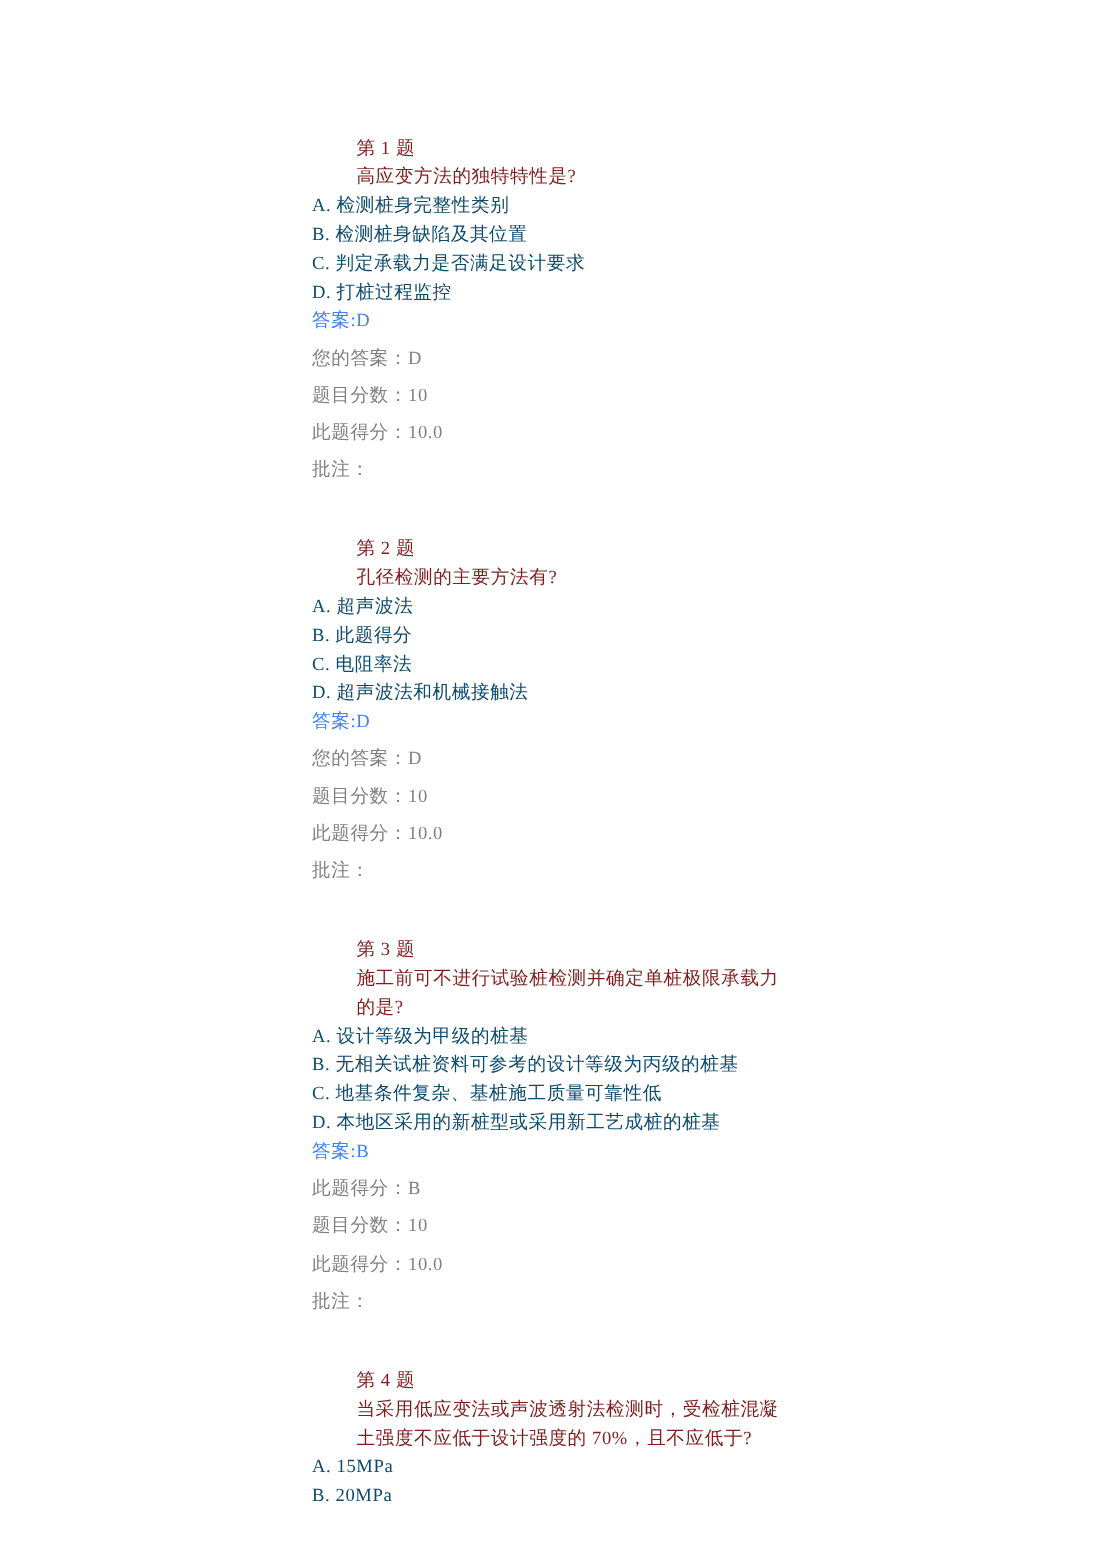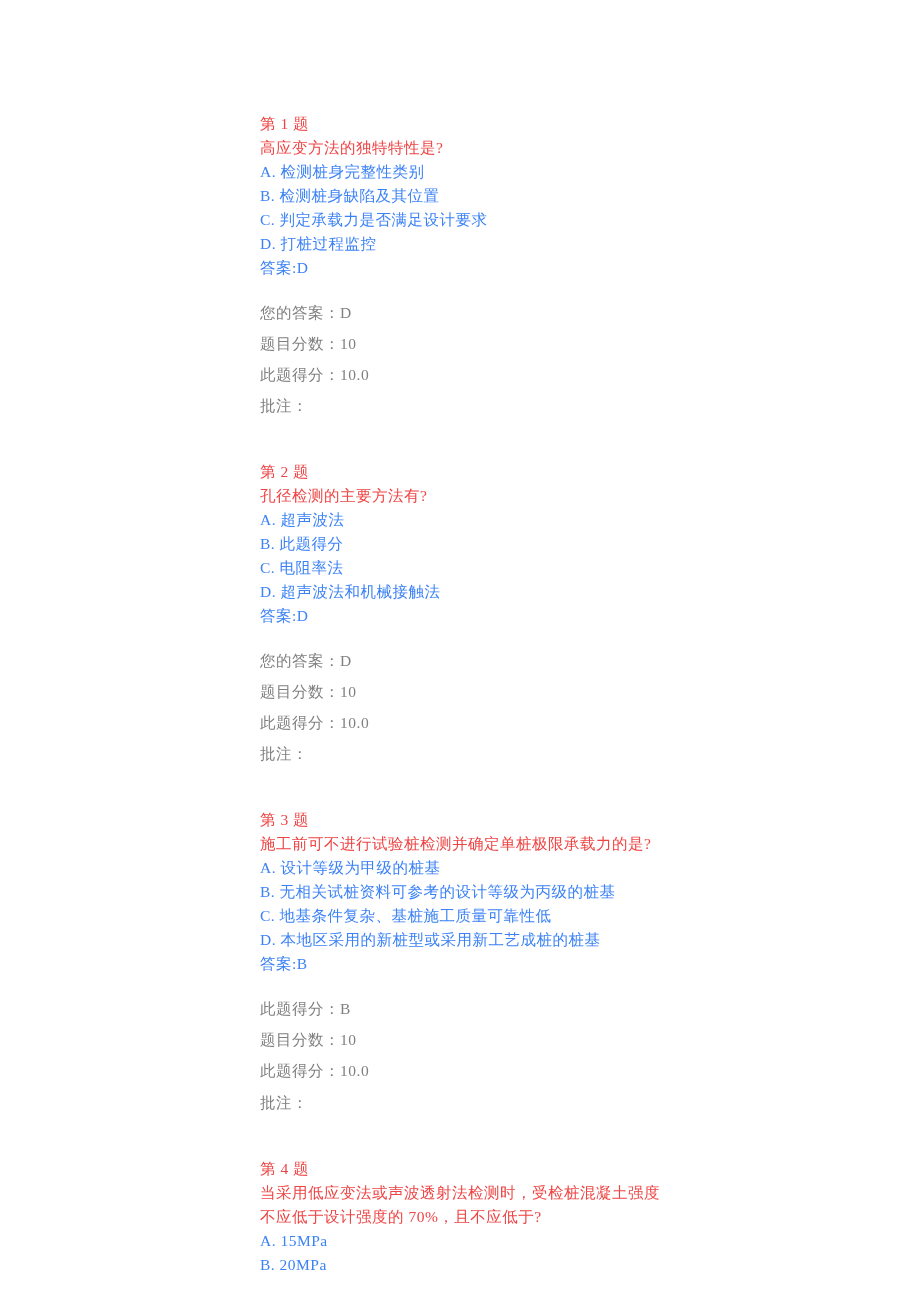--- a/index.html
+++ b/index.html
@@ -13,34 +13,35 @@
     }
     .page {
       width: 920px;
       min-height: 1302px;
       padding: 112px 260px 60px 260px;
     }
     .question-block {
       margin-bottom: 42px;
     }
     .q-line {
-      color: #ef4444;
+      color: #7f1d1d;
+      margin-left: 37px;
     }
     .meta-line {
       color: #808080;
-      margin-top: 21px;
+      margin-top: 7px;
     }
     .meta-line + .meta-line {
       margin-top: 7px;
     }
     .answer-line {
       color: #3b82f6;
     }
     .option-line {
-      color: #3b82f6;
+      color: #0c4a6e;
     }
   </style>
 </head>
 <body>
 
 <div class="page">
 
   <div class="question-block">
     <div class="q-line">第 1 题</div>
     <div class="q-line">高应变方法的独特特性是?</div>

